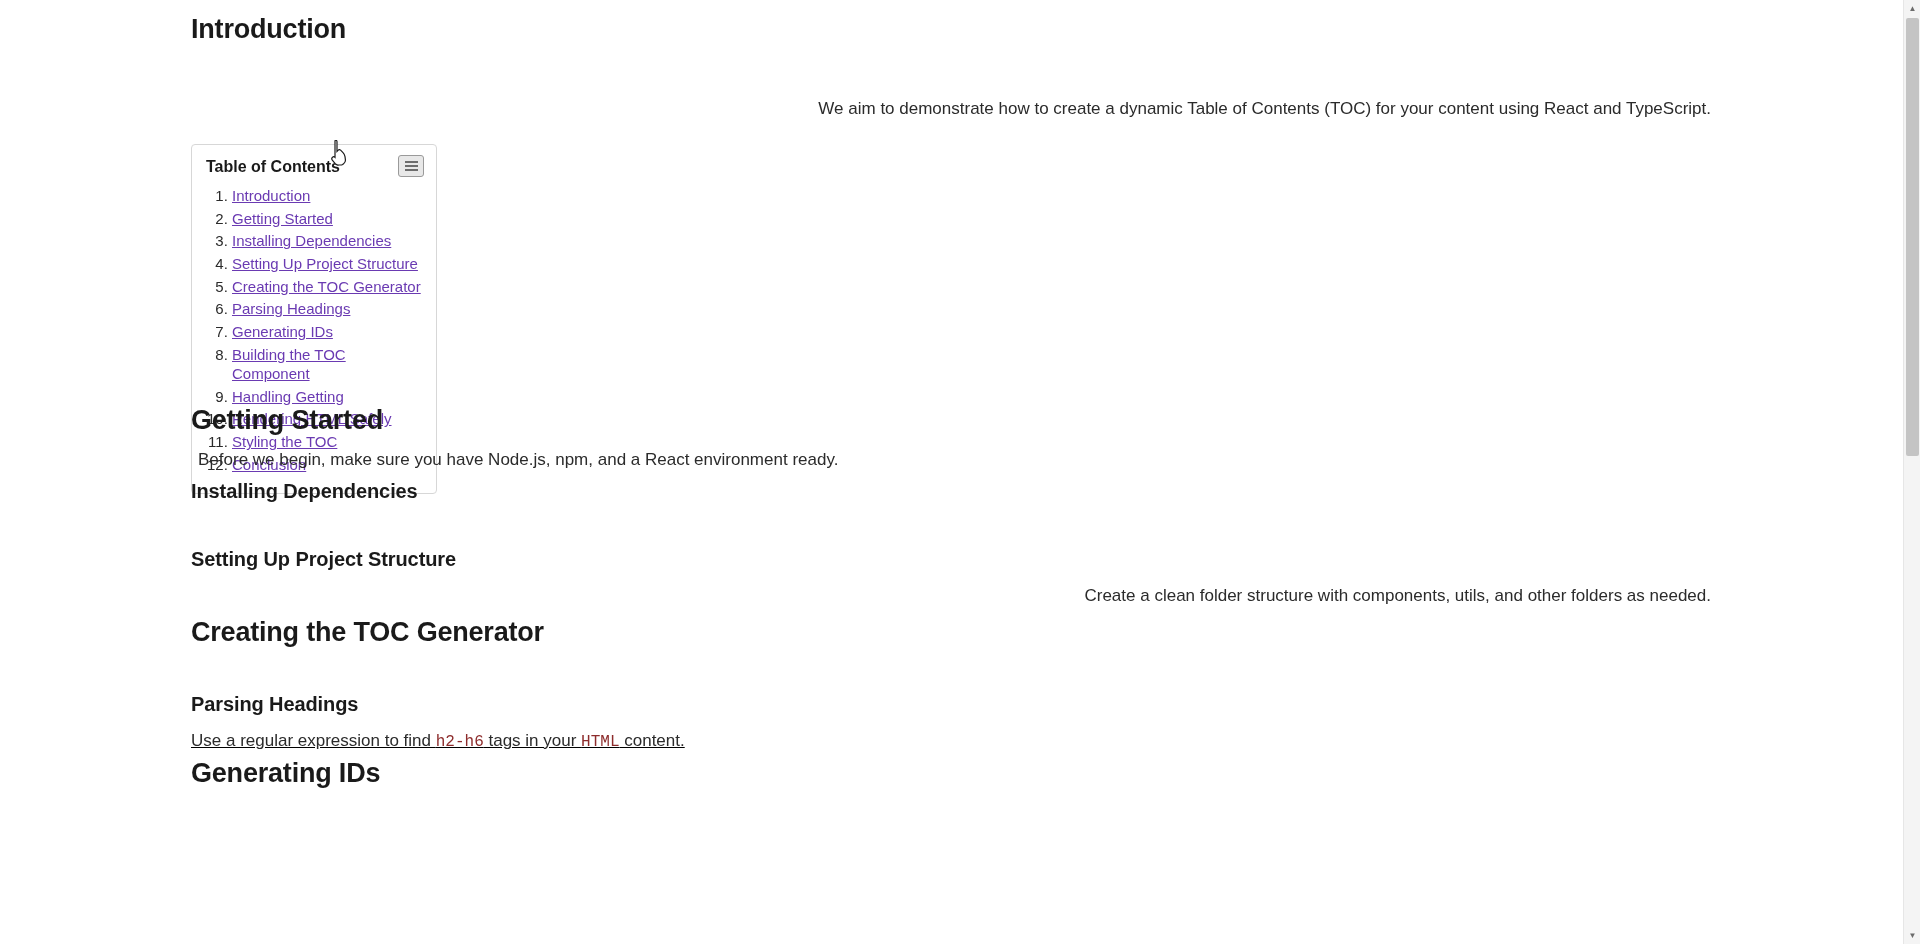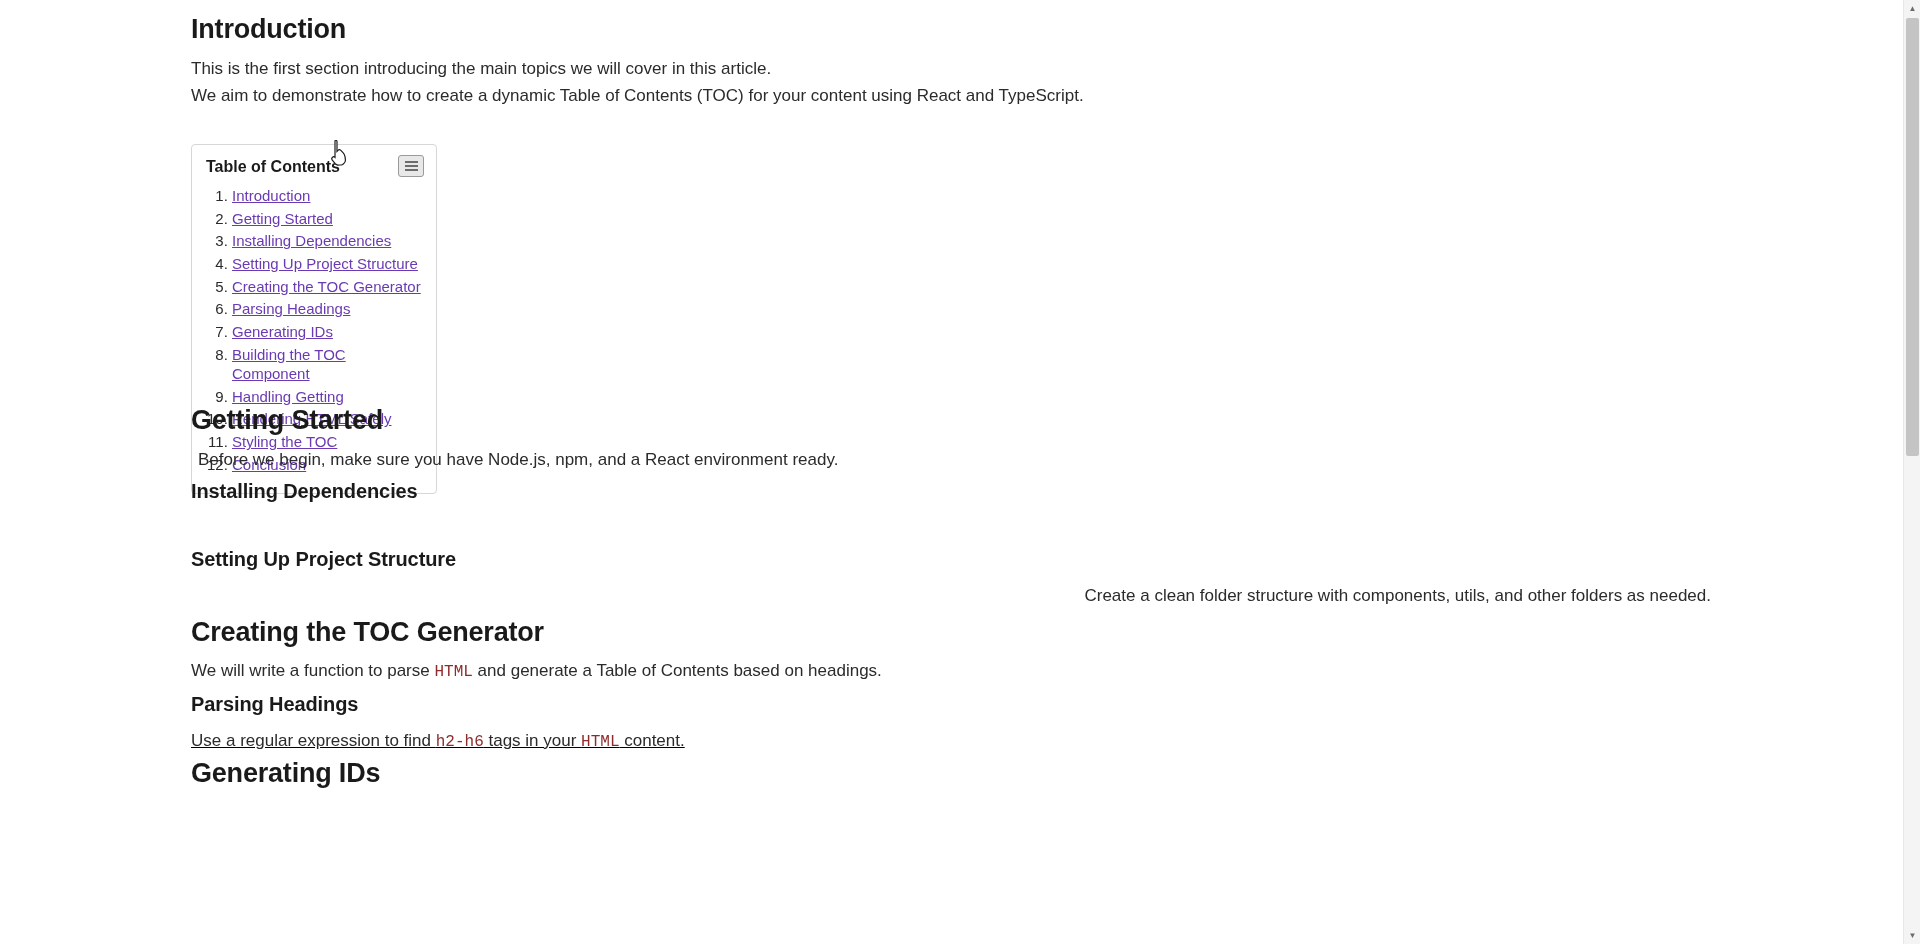--- a/index.html
+++ b/index.html
@@ -148,24 +148,21 @@
   }
 </style>
 </head>
 <body>
 
 <div id="page">
 
   <div class="content" style="top:14px;">
     <h1 class="sec">Introduction</h1>
   </div>
-  <div class="content" style="top:57px;">
-    <p class="body">This is the first section introducing the main topics we will cover in this article.</p>
-  </div>
-  <div class="content" style="top:84px;">
+  <div class="content" style="top:97px;text-align:right;">
     <p class="body">We aim to demonstrate how to create a dynamic Table of Contents (TOC) for your content using React and TypeScript.</p>
   </div>
 
   <div class="toc-box">
     <div class="toc-title">Table of Contents</div>
     <div class="toc-toggle">
       <span class="bars">
         <i></i>
           <i></i>
           <i></i>
@@ -201,23 +198,20 @@
   <div class="content" style="top:548px;">
     <h2 class="sub">Setting Up Project Structure</h2>
   </div>
   <div class="content" style="top:584px;text-align:right;">
     <p class="body">Create a clean folder structure with components, utils, and other folders as needed.</p>
   </div>
 
   <div class="content" style="top:617px;">
     <h1 class="sec">Creating the TOC Generator</h1>
   </div>
-  <div class="content" style="top:659px;">
-    <p class="body"><span>We will write a function to parse </span><span class="inline-code">HTML</span><span> and generate a Table of Contents based on headings.</span></p>
-  </div>
 
   <div class="content" style="top:693px;">
     <h2 class="sub">Parsing Headings</h2>
   </div>
   <div class="content" style="top:729px;text-decoration:underline;">
     <p class="body"><span>Use a regular expression to find </span><span class="inline-code">h2-h6</span><span> tags in your </span><span class="inline-code">HTML</span><span> content.</span></p>
   </div>
 
   <div class="content" style="top:758px;">
     <h1 class="sec">Generating IDs</h1>

